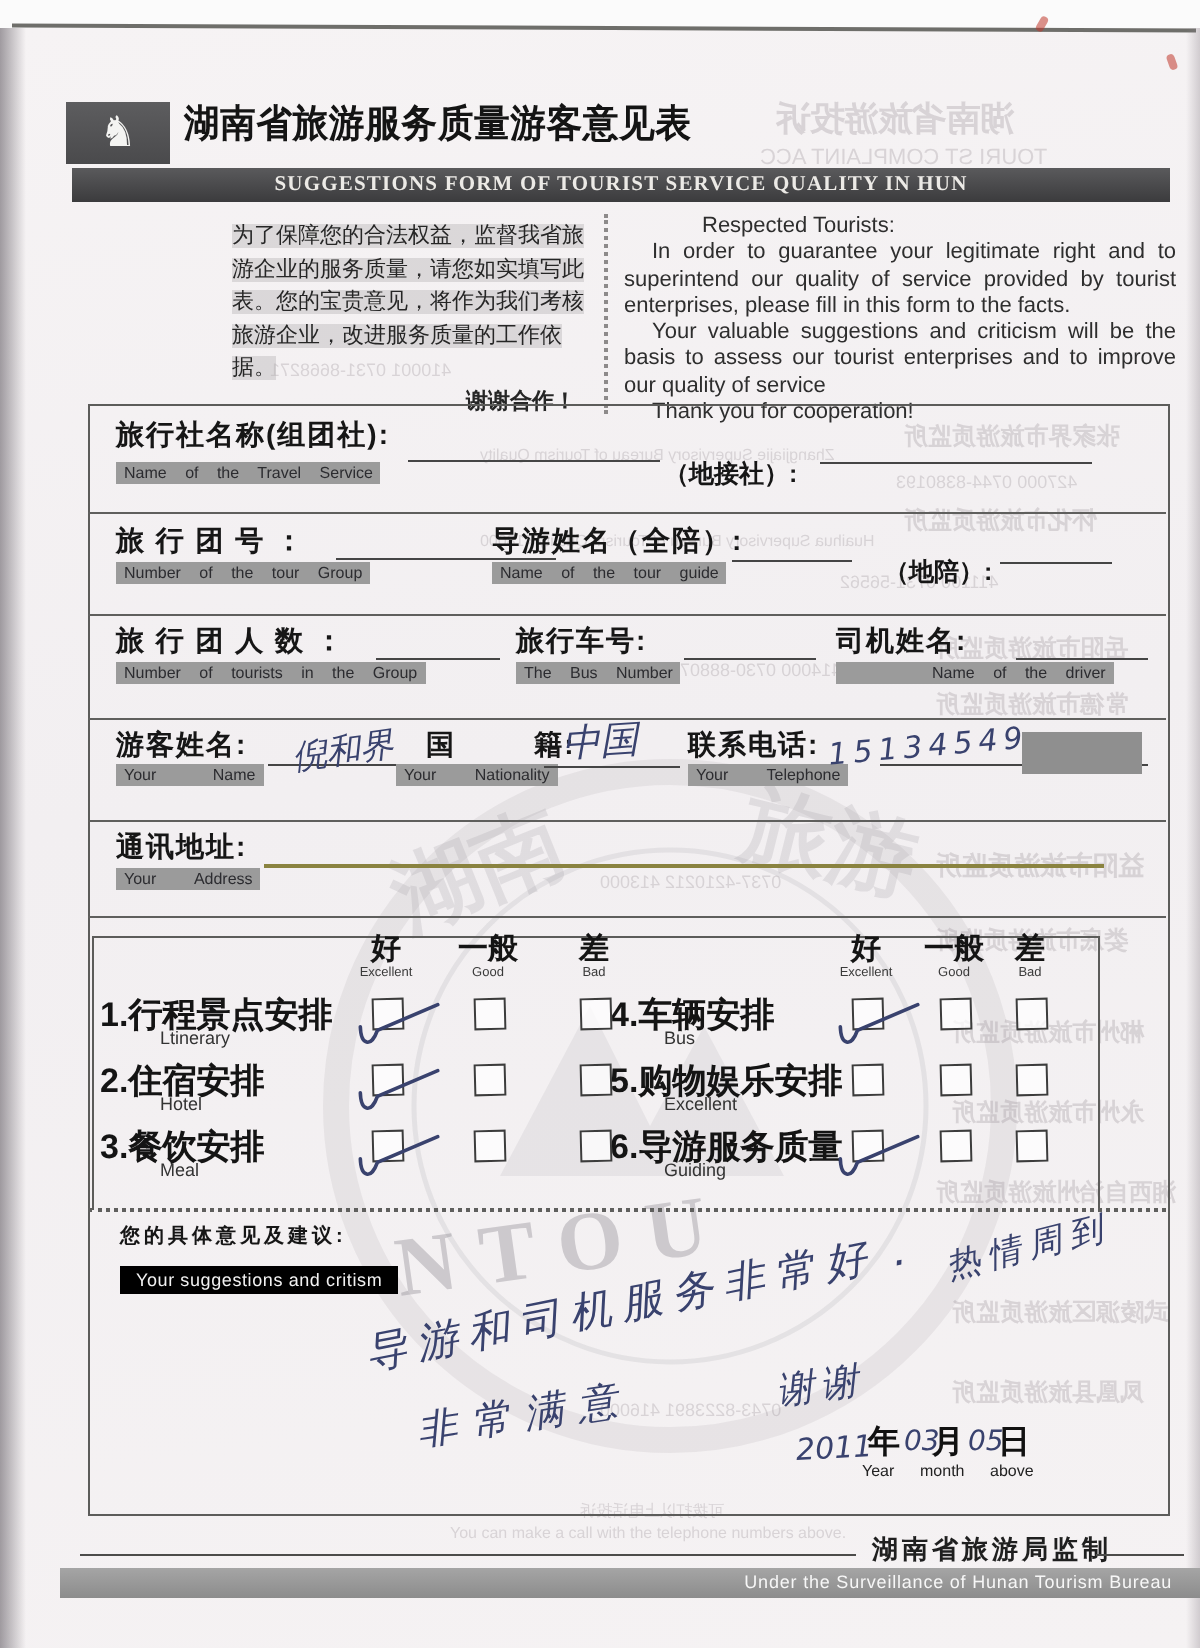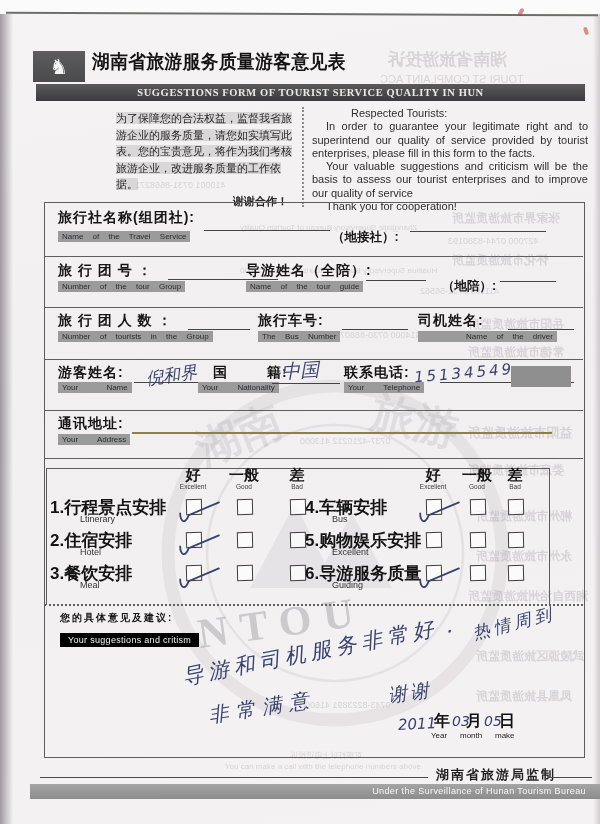--- a/index.html
+++ b/index.html
@@ -284,19 +284,19 @@
   <div class="hw" style="left:388px;top:680px;font-size:19px;letter-spacing:3px;transform:rotate(-8deg);">谢谢</div>
 
   <div class="hw" style="left:398px;top:715px;font-size:15px;transform:rotate(-3deg);">2011</div>
   <div class="dcn" style="left:434px;top:711px;">年</div>
   <div class="hw" style="left:452px;top:713px;font-size:14px;">03</div>
   <div class="dcn" style="left:466px;top:711px;">月</div>
   <div class="hw" style="left:484px;top:713px;font-size:14px;">05</div>
   <div class="dcn" style="left:499px;top:711px;">日</div>
   <div class="den" style="left:431px;top:731px;">Year</div>
   <div class="den" style="left:460px;top:731px;">month</div>
-  <div class="den" style="left:495px;top:731px;">make</div>
+  <div class="den" style="left:495px;top:731px;">above</div>
 
   <div class="f-line" style="left:40px;width:388px;"></div>
   <div class="f-cn">湖南省旅游局监制</div>
   <div class="f-line" style="left:548px;width:44px;"></div>
   <div class="f-bar">Under the Surveillance of Hunan Tourism Bureau</div>
 </div>
 
 </body></html>

